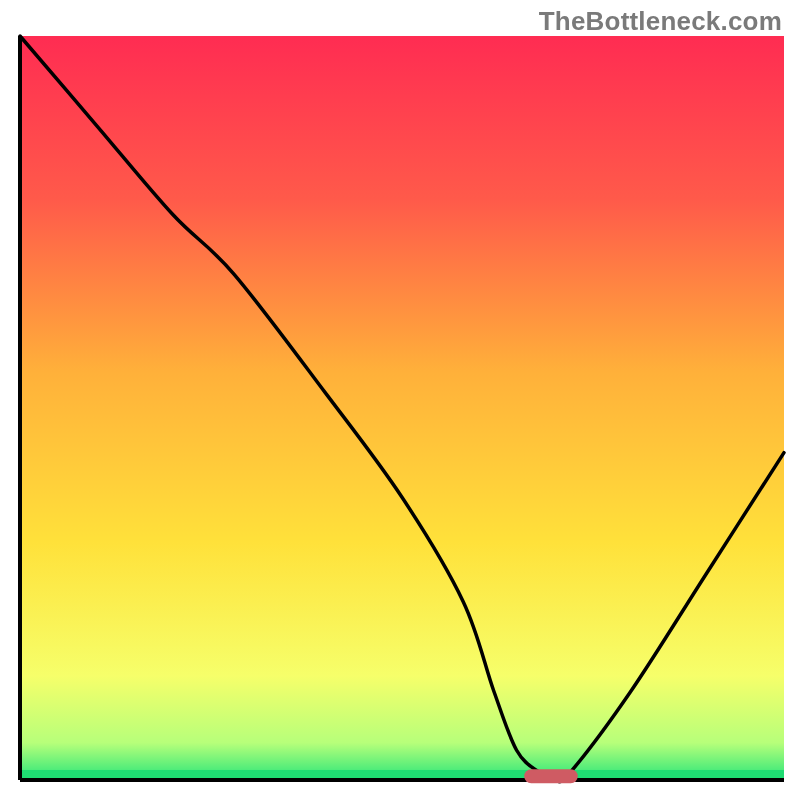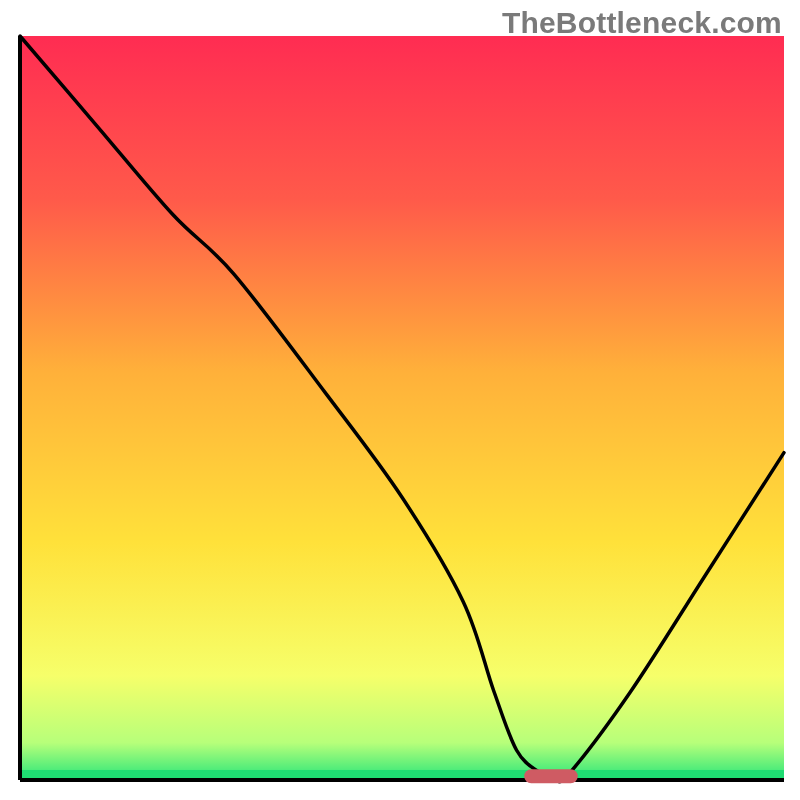--- a/index.html
+++ b/index.html
@@ -12,21 +12,21 @@
   }
   .container {
     position: relative;
     width: 800px;
     height: 800px;
   }
   .watermark {
     position: absolute;
     top: 6px;
     right: 18px;
-    font-size: 30px;
+    font-size: 26px;
     font-weight: 600;
     color: #7a7a7a;
     letter-spacing: 0.2px;
     z-index: 10;
   }
   svg.chart {
     position: absolute;
     left: 0;
     top: 0;
   }

